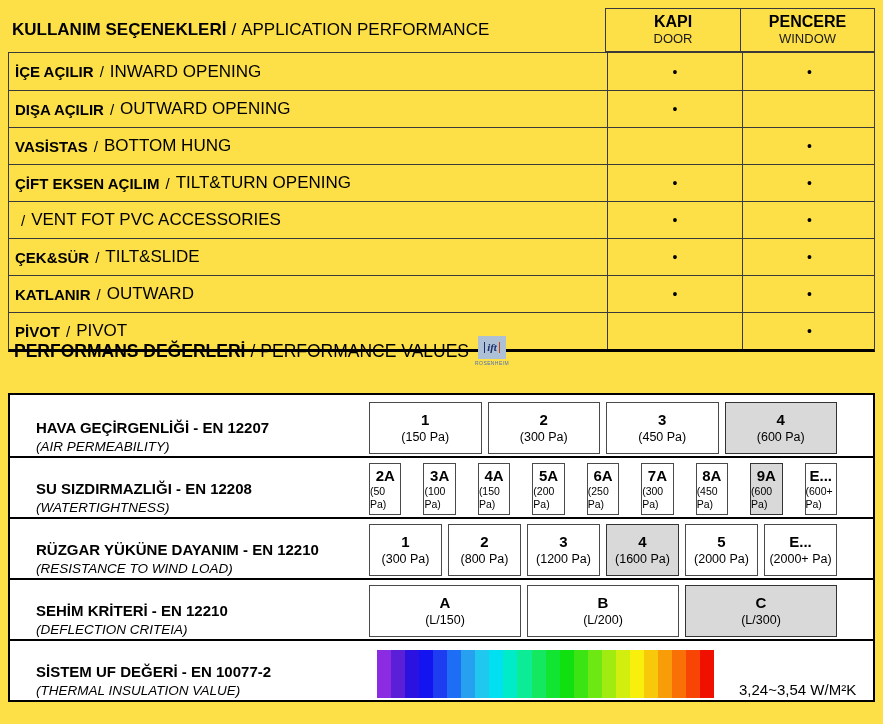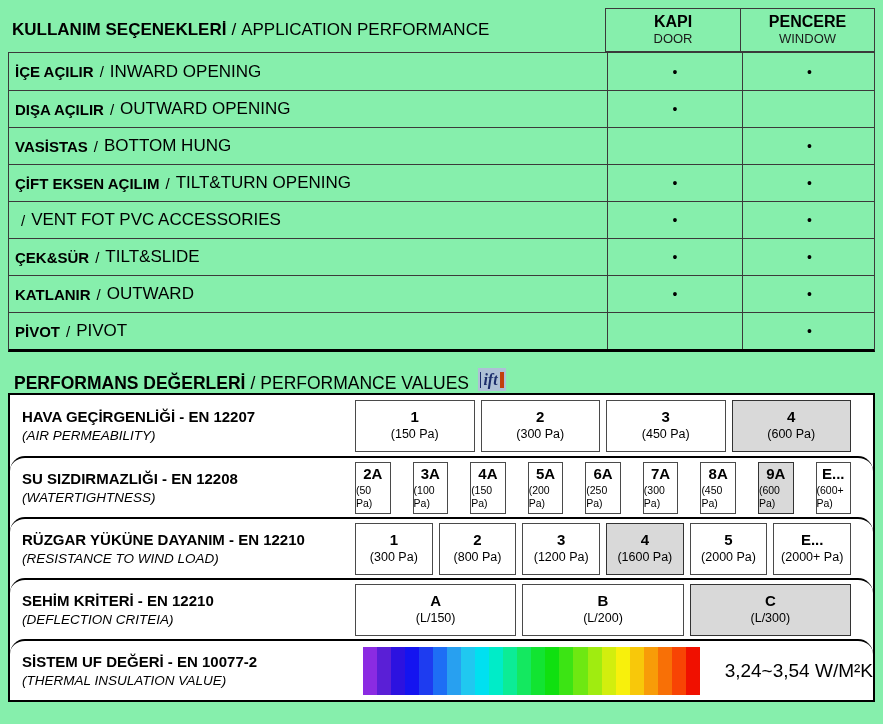--- a/index.html
+++ b/index.html
@@ -2,21 +2,21 @@
 <html><head>
 <meta charset="utf-8">
 <style>
   html,body { margin:0; padding:0; background:#ffffff; }
   body {
     width:883px; height:724px;
     font-family:"Liberation Sans", sans-serif;
     color:#000;
     position:relative;
   }
-  .page { position:relative; width:883px; height:724px; background:#86efac; overflow:hidden; }
+  .page { position:relative; width:883px; height:724px; background:#fde047; overflow:hidden; }
 
   
   .app-table { position:absolute; left:8px; top:8px; width:867px; }
   .app-grid { display:grid; grid-template-columns:598px 135px 134px; }
   .app-header { height:44px; }
   .app-title { display:flex; align-items:center; font-size:17px; padding-left:4px; white-space:nowrap; }
   .app-title .tr { font-weight:bold; }
   .app-title .sep { margin:0 5px; }
   .col-head {
     border:1px solid #3a3a3a; margin-left:-1px; box-sizing:border-box;
@@ -27,56 +27,56 @@
   .app-body { border:1px solid #3a3a3a; border-bottom:3px solid #000; }
   .app-row { display:grid; grid-template-columns:598px 135px 134px; height:37px; border-top:1px solid #3a3a3a; box-sizing:border-box; }
   .app-row:first-child { border-top:none; }
   .app-row .label { display:flex; align-items:center; padding-left:6px; white-space:nowrap; overflow:hidden; }
   .app-row .label .tr { font-weight:bold; font-size:15px; }
   .app-row .label .sep { margin:0 6px; font-size:15px; }
   .app-row .label .en { font-size:17px; }
   .app-row .dot-cell { border-left:1px solid #3a3a3a; display:flex; align-items:center; justify-content:center; font-size:14px; }
 
   
-  .perf-title { position:absolute; left:14px; top:364px; height:38px; display:flex; align-items:center; font-size:17.5px; white-space:nowrap; }
+  .perf-title { position:absolute; left:14px; top:332px; height:38px; display:flex; align-items:center; font-size:17.5px; white-space:nowrap; }
   .perf-title .tr { font-weight:bold; }
   .perf-title .sep { margin:0 5px; }
   .ift-logo { margin-left:8px; width:30px; display:flex; flex-direction:column; align-items:center; }
   .ift-box {
     width:28px; height:23px; background:#aec0d6;
     display:flex; align-items:center; justify-content:center;
   }
   .ift-box span {
     font-family:"Liberation Serif", serif; font-weight:bold; font-style:italic;
-    font-size:16px; color:#1c2d6b; border-left:1px solid #1c2d6b; border-right:4px solid #c2410c; padding:0 2px; line-height:1;
+    font-size:11px; color:#1c2d6b; border-left:1px solid #1c2d6b; border-right:1px solid #c2410c; padding:0 2px; line-height:1;
   }
   .ift-sub { font-size:5px; color:#4a6fb5; letter-spacing:0.4px; margin-top:1px; }
 
   
   .perf-table { position:absolute; left:8px; top:393px; width:867px; border:2px solid #000; box-sizing:border-box; background:#fff; }
-  .perf-row { display:flex; align-items:center; border-top:2px solid #000; min-height:61px; box-sizing:border-box; padding:2px 0;border-radius:15px; }
+  .perf-row { display:flex; align-items:flex-end; border-top:2px solid #000; min-height:61px; box-sizing:border-box; padding:2px 14px; }
   .perf-row:first-child { border-top:none; }
   .perf-label { width:345px; min-width:345px; padding-left:12px; box-sizing:border-box; }
   .perf-label .lt { font-weight:bold; font-size:15px; white-space:nowrap; }
   .perf-label .le { font-style:italic; font-size:13.5px; margin-top:3px; white-space:nowrap; }
   .perf-cells { flex:1; display:flex; gap:6px; margin-right:22px; }
   .perf-cell {
     flex:1; border:1px solid #4a4a4a; height:52px; box-sizing:border-box; background:#fff;
     display:flex; flex-direction:column; align-items:center; justify-content:center; line-height:1.25;
   }
   .perf-cell.hl { background:#d9d9d9; border-color:#333; }
   .perf-cell .v { font-weight:bold; font-size:15px; }
   .perf-cell .d { font-size:12.5px; }
   .perf-row.dense .perf-cell .d { font-size:10.5px; }
   .perf-row.dense .perf-cells { gap:22px; }
 
   
   .spectrum { width:337px; height:48px; display:flex; margin-left:8px; }
   .spectrum .stripe { flex:1; height:100%; }
-  .uf-value { margin-left:25px; font-size:19px; white-space:nowrap; }
+  .uf-value { margin-left:25px; font-size:15px; white-space:nowrap; }
 </style>
 </head>
 <body>
 
 <div class="page">
 
   <div class="app-table">
     <div class="app-grid app-header">
       <div class="app-title">
         <span class="tr">KULLANIM SEÇENEKLERİ</span>

